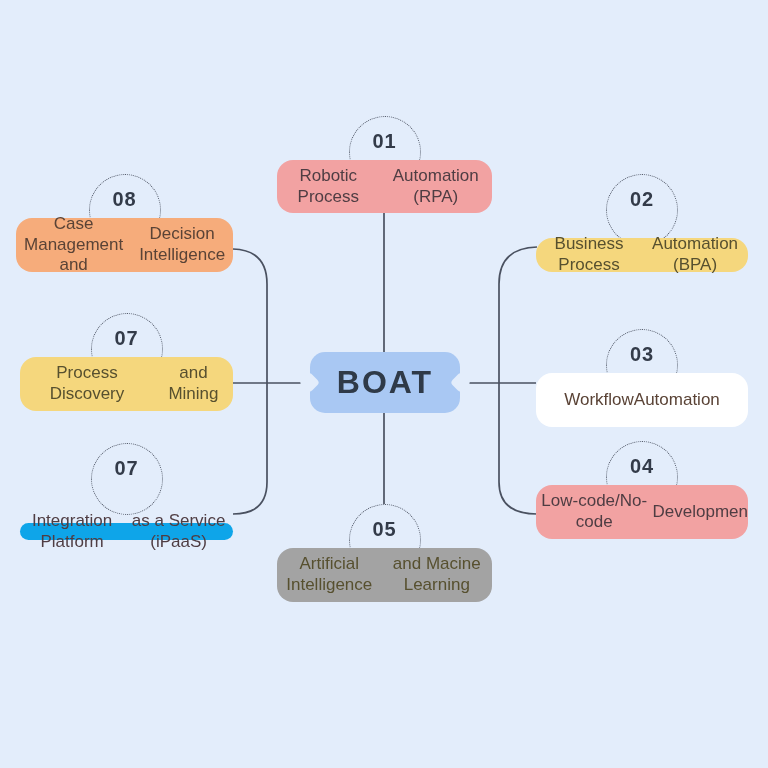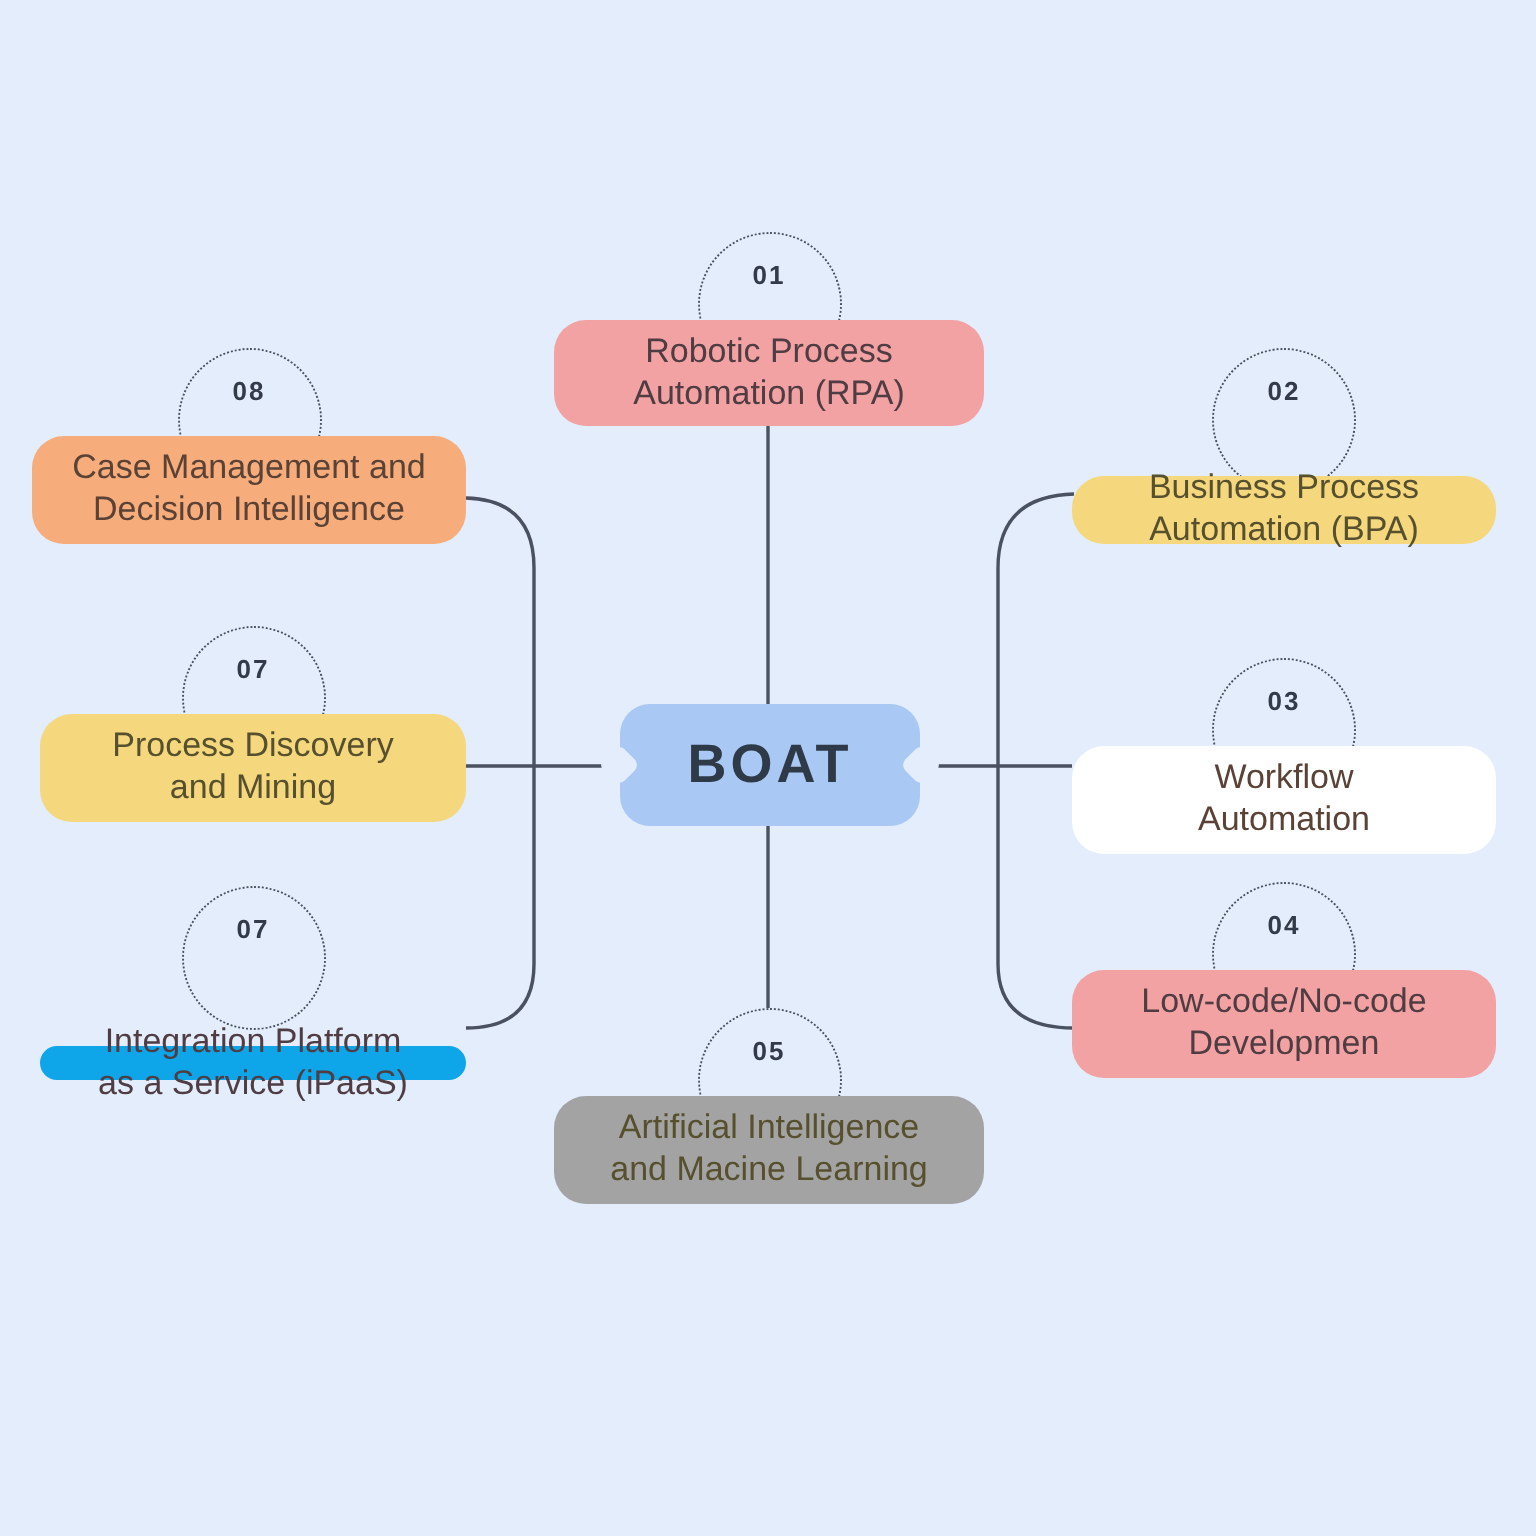--- a/index.html
+++ b/index.html
@@ -11,32 +11,32 @@
   .stage{position:absolute;inset:0}
   svg.wires{position:absolute;left:0;top:0;z-index:0}
   .node{position:absolute;z-index:1}
   .arc{
     position:absolute;left:50%;top:-44px;transform:translateX(-50%);
     width:72px;height:72px;border:1.6px dotted #4a5160;border-radius:50%;
     box-sizing:border-box;
   }
   .num{
     position:absolute;left:0;right:0;top:13px;text-align:center;
-    font-weight:bold;font-size:13px;letter-spacing:1px;color:#333b49;
+    font-weight:bold;font-size:20px;letter-spacing:1px;color:#333b49;
   }
   .box{
     position:absolute;inset:0;border-radius:16px;z-index:1;
-    display:flex;flex-direction:column;align-items:center;justify-content:center;
+    display:flex;flex-direction:row;align-items:center;justify-content:center;
     font-size:17px;line-height:1.22;text-align:center;font-weight:500;
   }
   .center-node{position:absolute;left:310px;top:352px;width:150px;height:61px;z-index:1}
   .center-box{
     position:absolute;inset:0;border-radius:15px;
     display:flex;align-items:center;justify-content:center;
-    font-weight:bold;font-size:27px;letter-spacing:2px;
+    font-weight:bold;font-size:32px;letter-spacing:2px;
   }
   .notch{
     position:absolute;width:15px;height:15px;top:23px;
     transform:rotate(45deg);background:#e3edfb;border-radius:4px;
   }
   .notch.l{left:-8px}
   .notch.r{right:-8px}
 </style>
 </head>
 <body>

